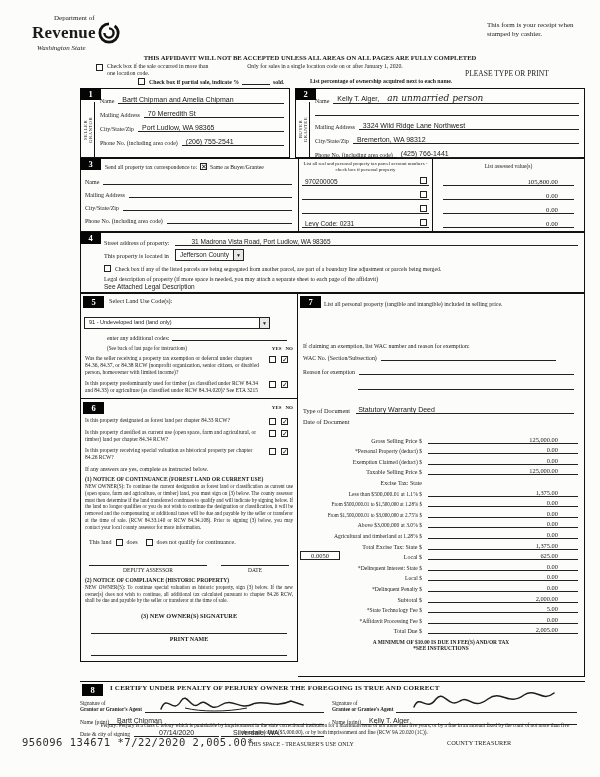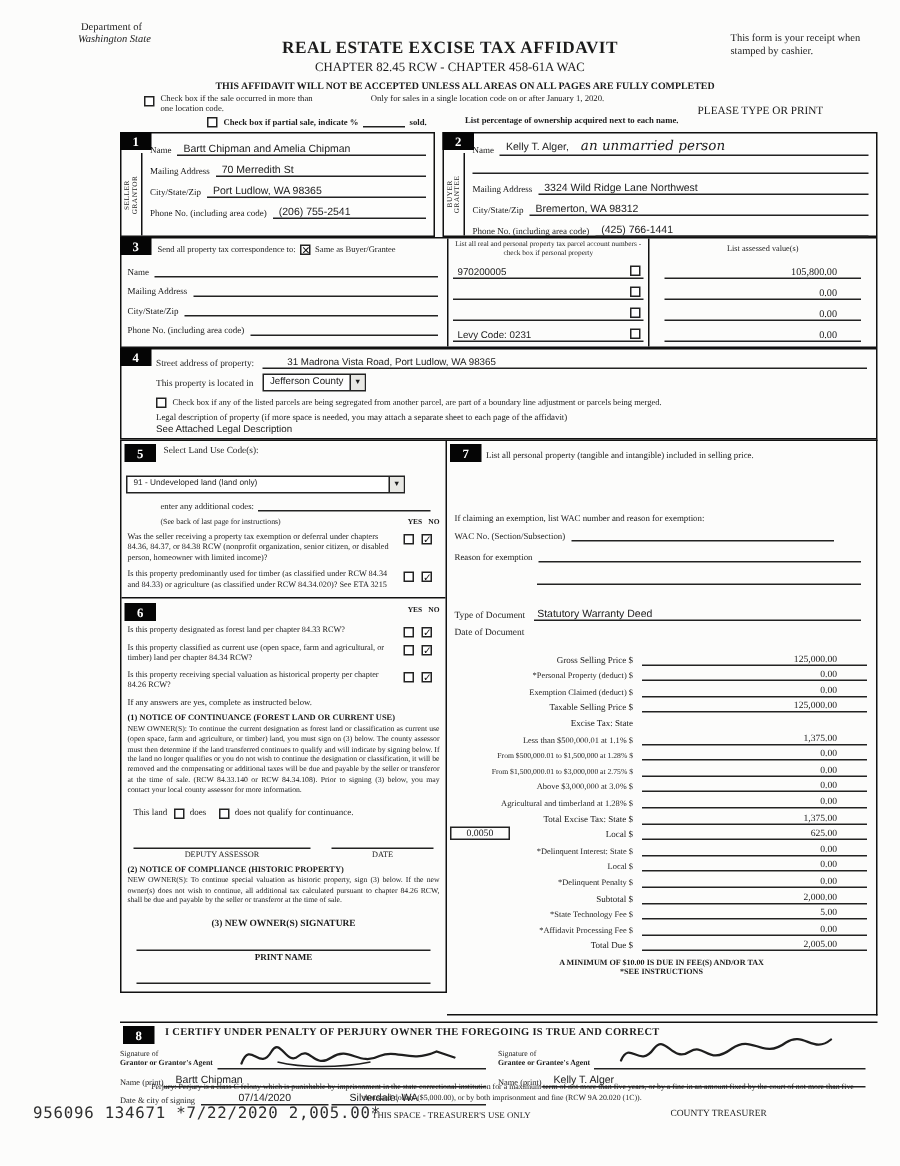--- a/index.html
+++ b/index.html
@@ -24,21 +24,21 @@
   .fill { border-bottom:1px solid #222; }
   .typed { font-family:"Liberation Sans", sans-serif; }
   .hand { font-family:"DejaVu Serif", serif; font-style:italic; }
   .dd { display:inline-flex; align-items:stretch; border:1px solid #222; background:#fff; height:12px; }
   .dd-text { padding:1px 4px 0 4px; font:6.5px "Liberation Sans", sans-serif; white-space:nowrap; }
   .dd-btn { width:10px; border-left:1px solid #222; background:#e8e8e4; font-size:5px; line-height:11px; text-align:center; }
 
   
   .logo-dept { font-size:7px; margin-left:22px; }
   .logo-rev { font-size:17px; font-weight:bold; letter-spacing:0.2px; display:flex; align-items:center; gap:2px; }
-  .logo-state { font-size:7px; font-style:italic; margin-left:20px; }
+  .logo-state { font-size:7px; font-style:italic; margin-left:5px; }
   .form-title { font-size:11.5px; font-weight:bold; letter-spacing:0.3px; }
   .form-chapter { font-size:8.5px; margin-top:1px; }
   .receipt { font-size:7px; line-height:1.25; }
   .warning { font-size:6.6px; font-weight:bold; }
   .single-note { font-size:5.8px; }
   .type-print { font-size:7.5px; }
 
   
   .parties { position:absolute; left:80px; top:88px; width:505px; height:70px; display:flex; gap:5px; }
   .party { position:relative; border:1px solid #111; background:#fdfdfc; }
@@ -119,27 +119,30 @@
   .tspace { position:absolute; left:248px; top:741px; font-size:5.9px; color:#222; }
   .ctreas { position:absolute; left:447px; top:739px; font-size:6.3px; }
 </style>
 </head>
 <body>
 
 <div id="page">
 
   <div class="abs" style="left:32px; top:14px;">
     <div class="logo-dept">Department of</div>
+    <div class="logo-rev">
+      <span>Revenue</span>
+      <svg width="22" height="22" viewBox="0 0 24 24">
+        <path d="M12 2a10 10 0 1 0 10 10c0-3.2-1.5-6-3.8-7.8" fill="none" stroke="#111" stroke-width="3"></path>
+        <path d="M12 7a5 5 0 1 1-5 5" fill="none" stroke="#111" stroke-width="2.6"></path>
+      </svg>
+    </div>
     <div class="logo-state">Washington State</div>
   </div>
 
-  <div class="abs" style="left:155px; top:26px; width:290px; text-align:center;">
-    <div class="form-title">REAL ESTATE EXCISE TAX AFFIDAVIT</div>
-    <div class="form-chapter">CHAPTER 82.45 RCW - CHAPTER 458-61A WAC</div>
-  </div>
 
   <div class="abs receipt" style="left:487px; top:21px; width:96px;">This form is your receipt when stamped by cashier.</div>
 
   <div class="abs warning" style="left:70px; top:54px; width:480px; text-align:center;">THIS AFFIDAVIT WILL NOT BE ACCEPTED UNLESS ALL AREAS ON ALL PAGES ARE FULLY COMPLETED</div>
   <div class="abs single-note" style="left:160px; top:62.5px; width:330px; text-align:center;">Only for sales in a single location code on or after January 1, 2020.</div>
   <div class="abs type-print" style="left:465px; top:69px;">PLEASE TYPE OR PRINT</div>
 
   <div class="abs" style="left:96px; top:63px; width:118px; display:flex; font-size:5.8px; line-height:1.25;">
     <span class="cb" style="margin-top:1px;"></span>
     <span style="padding-left:4px;">Check box if the sale occurred in more than one location code.</span>

